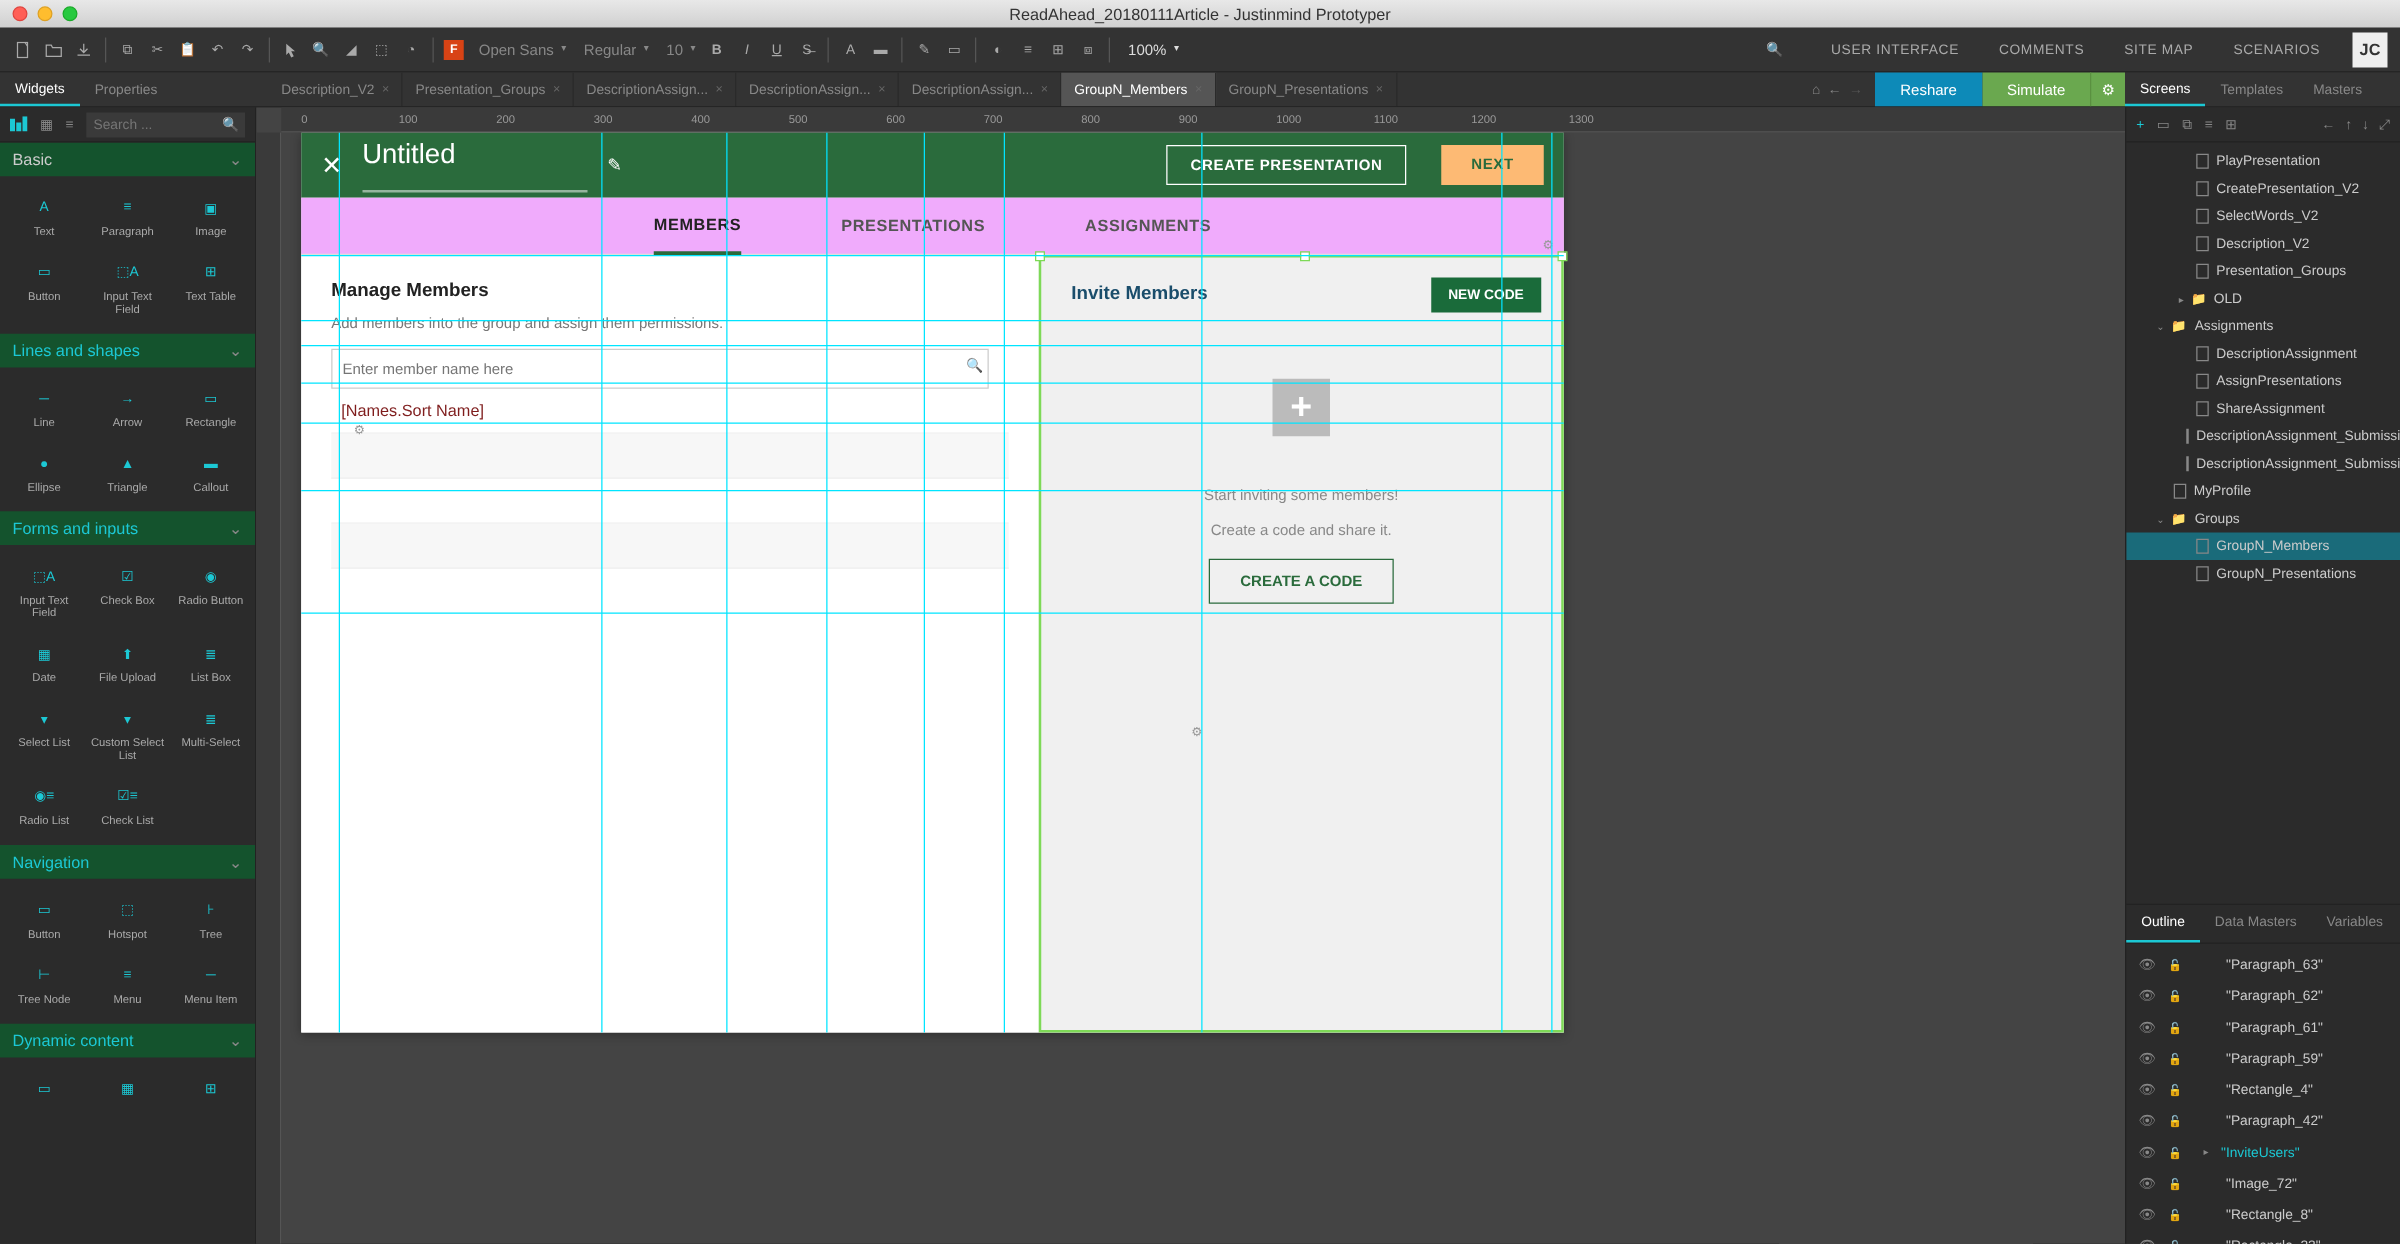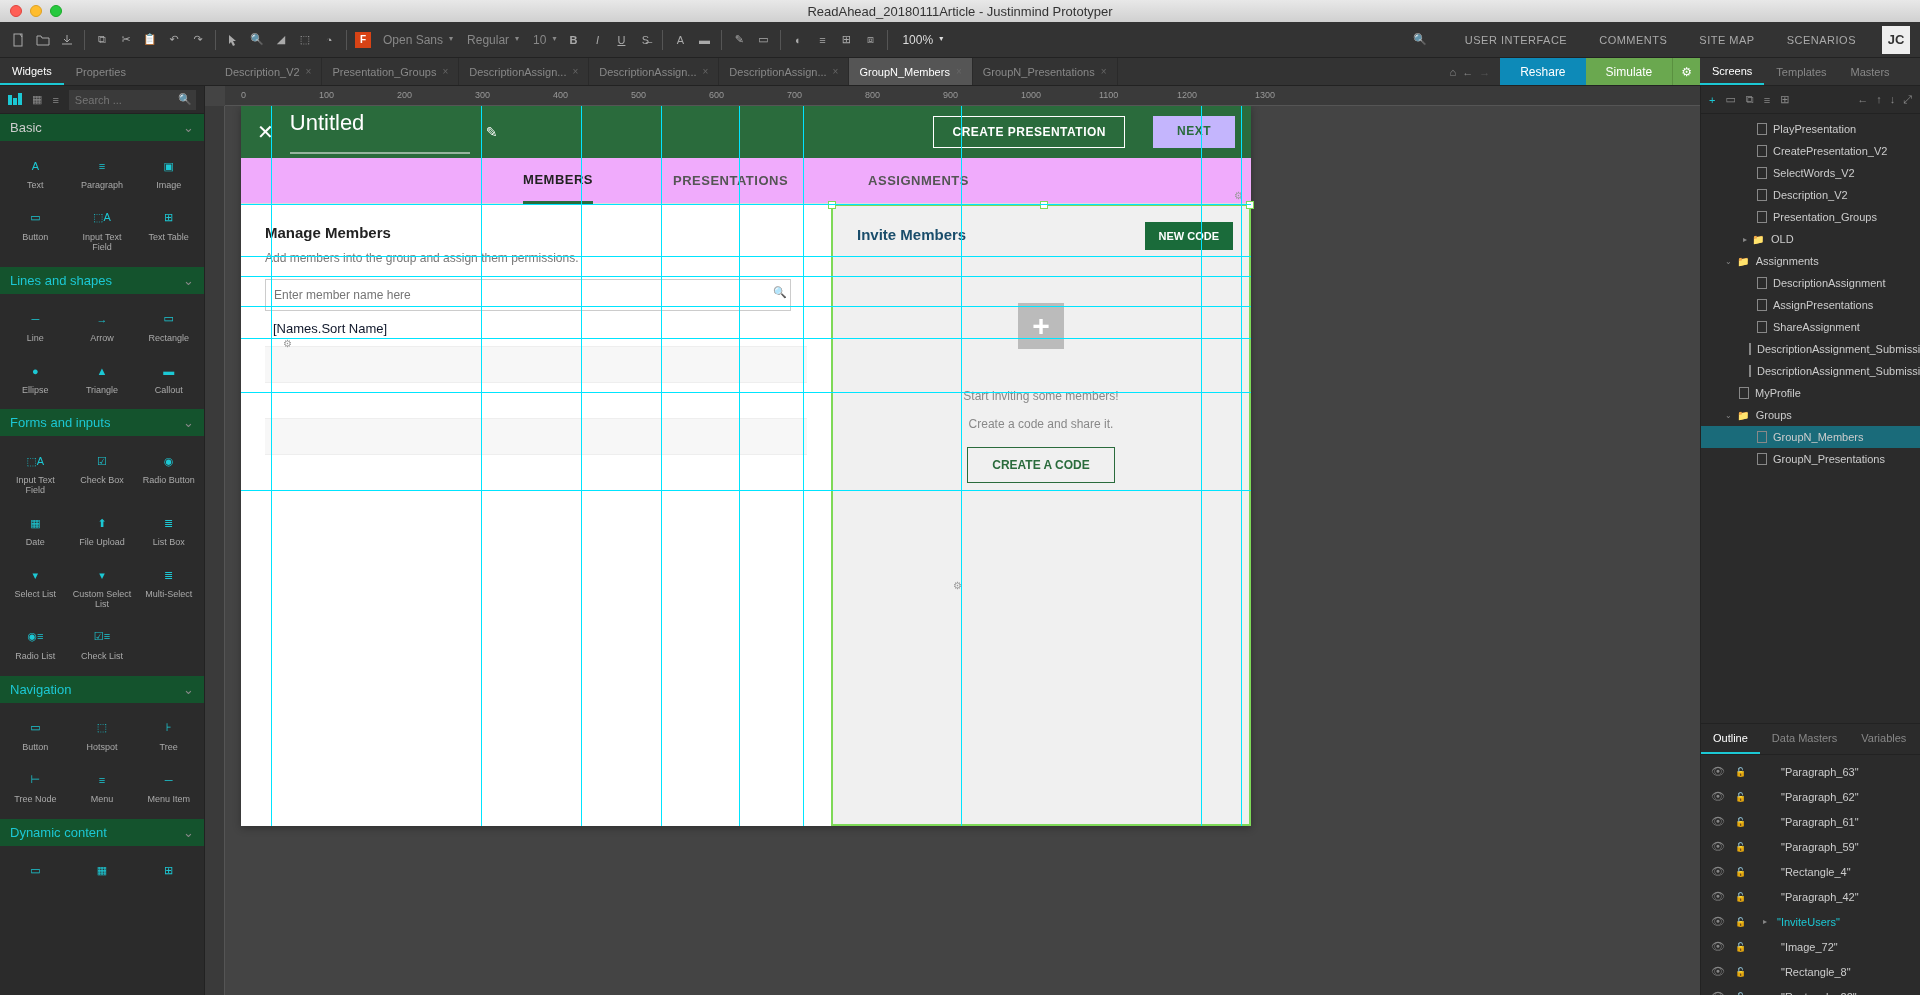--- a/index.html
+++ b/index.html
@@ -74,32 +74,32 @@
 .guide-v { position: absolute; top: 0; bottom: 0; width: 1px; background: #00e5ff; z-index: 50; }
 .guide-h { position: absolute; left: 0; right: 0; height: 1px; background: #00e5ff; z-index: 50; }
 
 
 .proto-header { background: #2a6b3c; height: 52px; display: flex; align-items: center; padding: 0 16px; gap: 16px; position: relative; }
 .proto-close { color: #fff; font-size: 20px; cursor: pointer; }
 .proto-title { color: #fff; font-size: 22px; font-weight: 300; border-bottom: 2px solid rgba(255,255,255,0.5); padding-bottom: 16px; min-width: 180px; }
 .proto-edit { color: #fff; font-size: 14px; }
 .proto-hdr-right { margin-left: auto; display: flex; gap: 28px; }
 .proto-btn-outline { border: 1px solid #fff; color: #fff; padding: 8px 18px; font-size: 12px; font-weight: bold; cursor: pointer; letter-spacing: 0.5px; }
-.proto-btn-white { background: #c4b5fd; color: #2a6b3c; padding: 8px 24px; font-size: 12px; font-weight: bold; cursor: pointer; letter-spacing: 0.5px; }
+.proto-btn-white { background: #fdba74; color: #2a6b3c; padding: 8px 24px; font-size: 12px; font-weight: bold; cursor: pointer; letter-spacing: 0.5px; }
 .proto-tabs { background: #f0abfc; height: 46px; display: flex; justify-content: center; gap: 80px; align-items: center; border-bottom: 1px solid #ddd; }
 .proto-tab { font-size: 13px; font-weight: bold; color: #555; letter-spacing: 0.5px; padding: 14px 0; cursor: pointer; }
 .proto-tab.active { color: #222; border-bottom: 3px solid #2a6b3c; }
 .proto-body { display: flex; height: calc(100% - 98px); }
 .manage-col { flex: 1; padding: 20px 24px; background: #fff; }
 .manage-h { font-size: 15px; font-weight: bold; color: #222; margin-bottom: 10px; }
 .manage-sub { font-size: 12px; color: #777; margin-bottom: 14px; }
 .member-search { position: relative; }
 .member-input { width: 97%; border: 1px solid #ccc; padding: 8px 30px 8px 8px; font-size: 12px; color: #999; }
 .member-search-icon { position: absolute; right: 20px; top: 7px; color: #999; }
-.member-row { padding: 10px 8px; font-size: 13px; color: #0f172a; border-bottom: 1px solid #eee; }
+.member-row { padding: 10px 8px; font-size: 13px; color: #7f1d1d; border-bottom: 1px solid #eee; }
 .member-row.alt { background: #f7f7f7; }
 .invite-col { width: 420px; background: #f0f0f0; padding: 20px 24px; position: relative; border: 2px solid #7ed957; }
 .invite-h { font-size: 15px; font-weight: bold; color: #1a4d6b; margin-bottom: 10px; }
 .new-code-btn { position: absolute; top: 16px; right: 16px; background: #1a6b3a; color: #fff; padding: 8px 14px; font-size: 11px; font-weight: bold; cursor: pointer; }
 .invite-center { display: flex; flex-direction: column; align-items: center; margin-top: 60px; }
 .big-plus { width: 46px; height: 46px; background: #bbb; color: #fff; display: flex; align-items: center; justify-content: center; font-size: 30px; font-weight: bold; position: relative; }
 .big-plus-shadow { position: absolute; left: -8px; bottom: -8px; width: 46px; height: 46px; border: 3px solid #bbb; z-index: -1; }
 .invite-msg { font-size: 12px; color: #888; margin-top: 40px; }
 .invite-msg2 { font-size: 12px; color: #888; margin-top: 14px; }
 .create-code-btn { border: 1px solid #2a6b3c; color: #2a6b3c; padding: 10px 24px; font-size: 12px; font-weight: bold; margin-top: 16px; cursor: pointer; }

